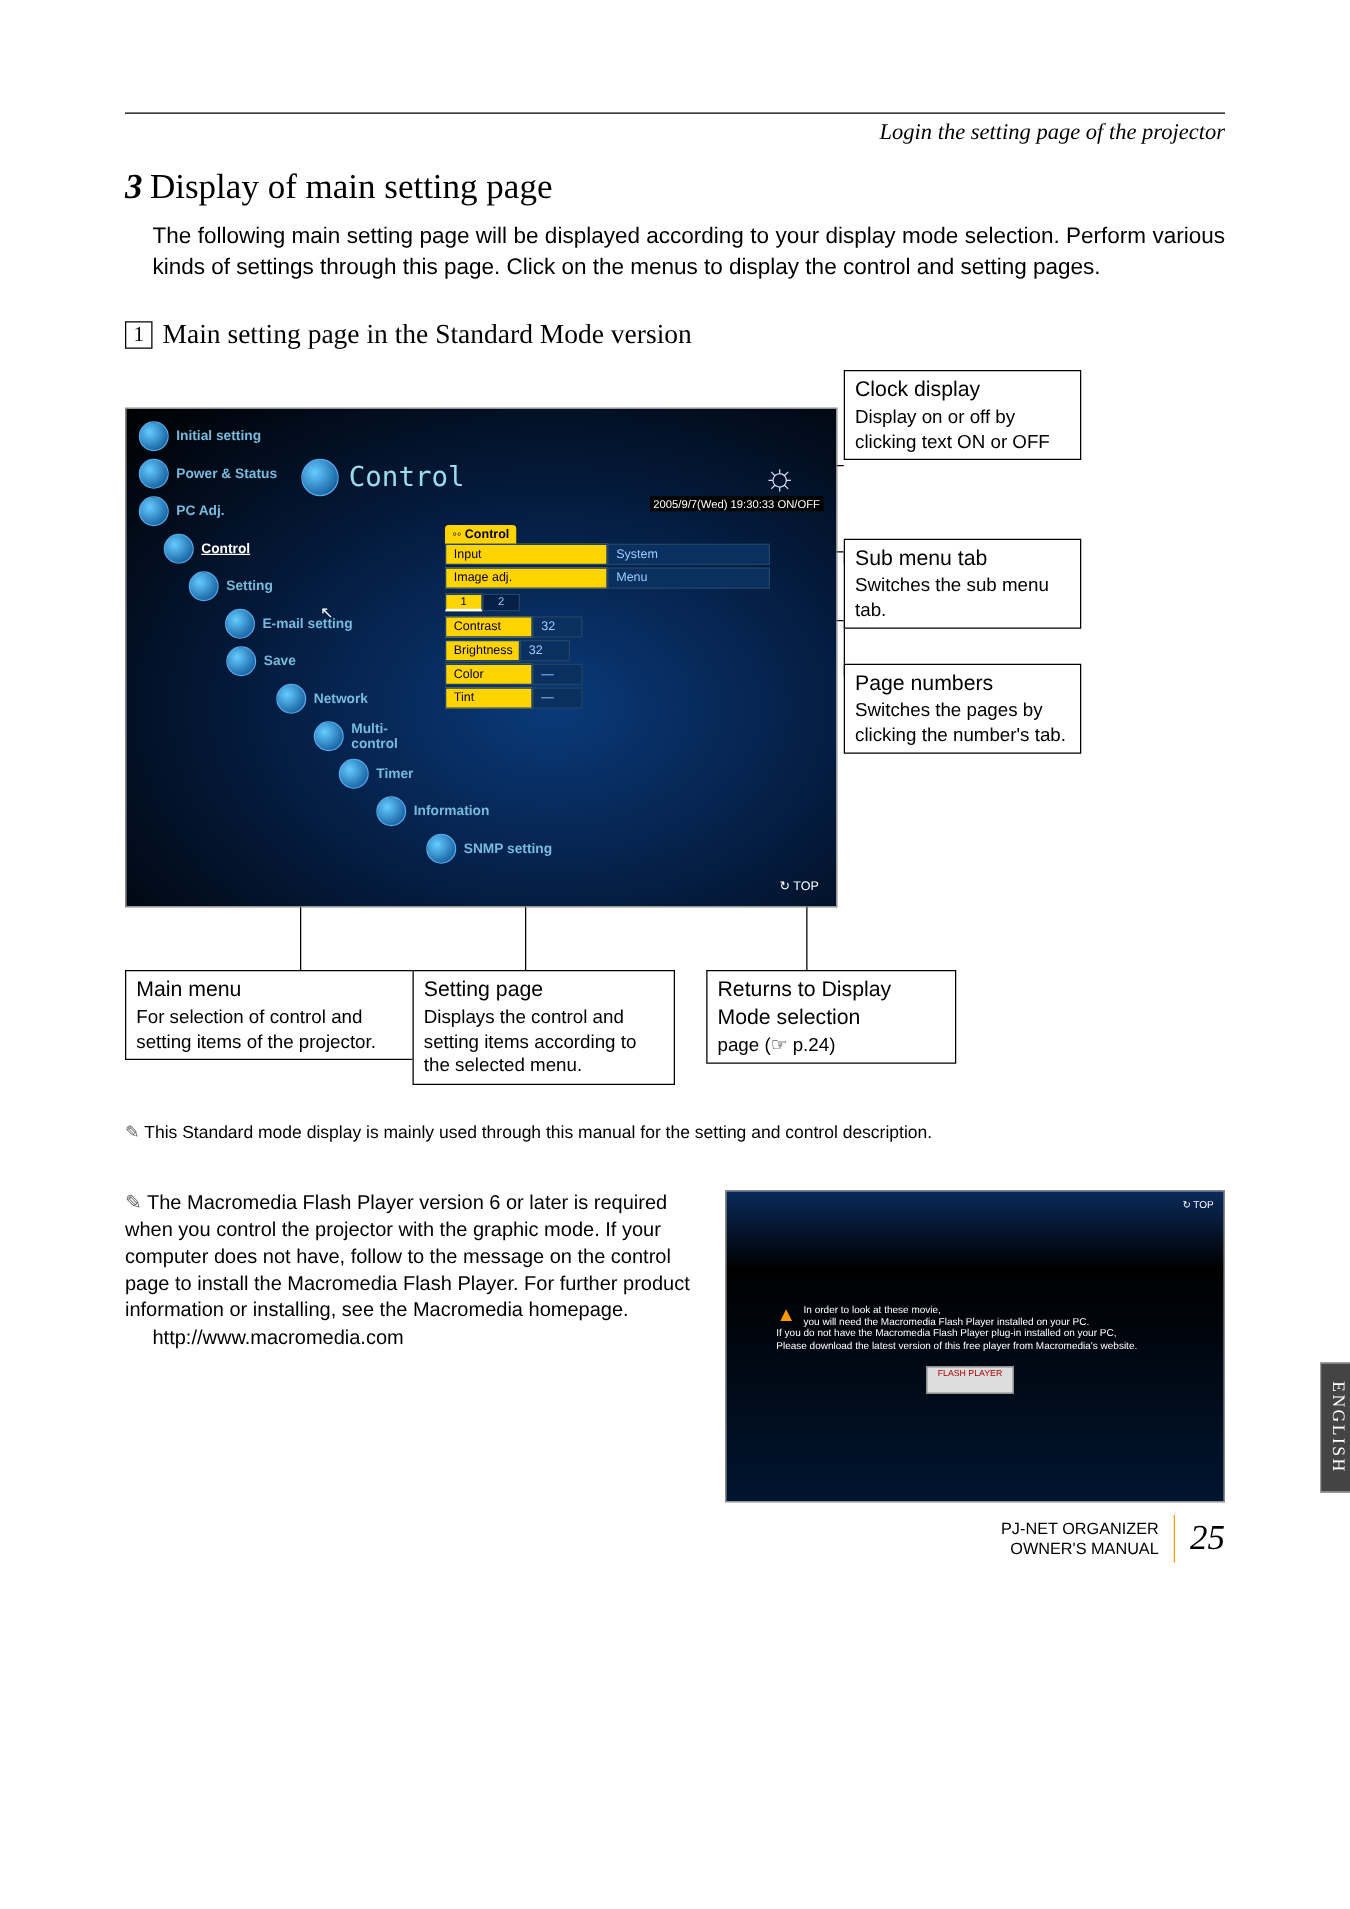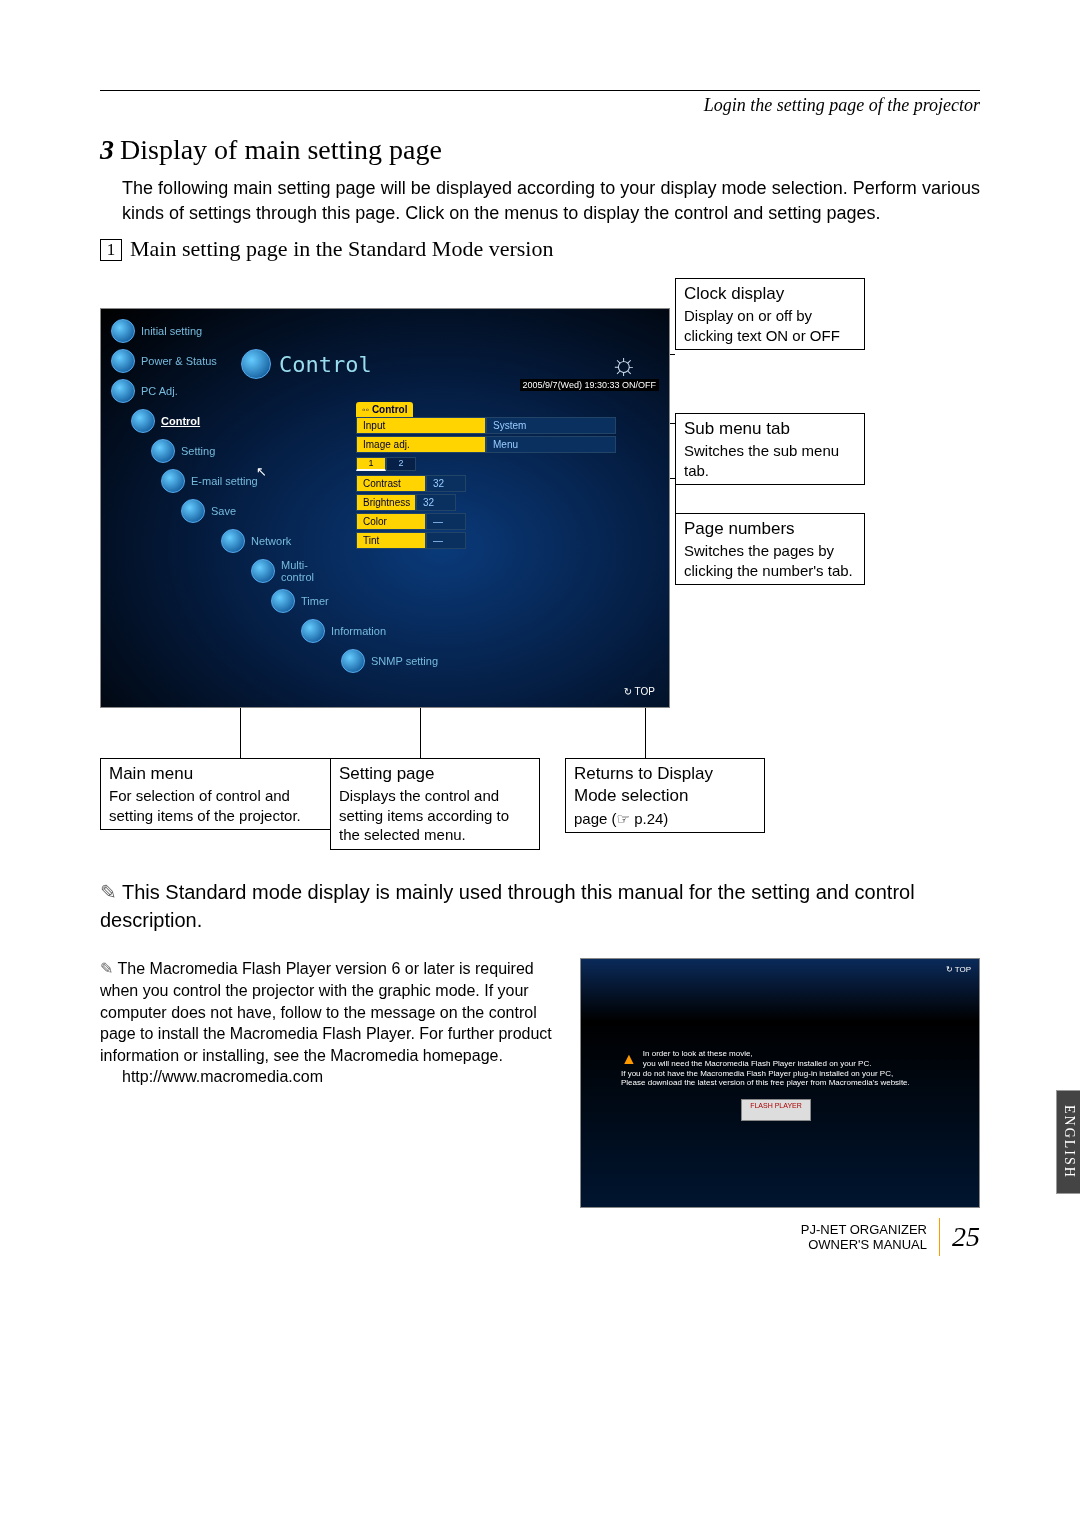--- a/index.html
+++ b/index.html
@@ -2,27 +2,27 @@
 <html><head>
 <meta charset="utf-8">
 <style>
   * { box-sizing: border-box; margin: 0; padding: 0; }
   body { background: #fff; font-family: Arial, Helvetica, sans-serif; width: 1080px; margin: 0 auto; color: #000; }
   .page { padding: 90px 100px 60px 100px; position: relative; }
   .header-line { border-top: 1px solid #000; margin-bottom: 4px; }
   .header-text { text-align: right; font-style: italic; font-family: Georgia, 'Times New Roman', serif; font-size: 18px; margin-bottom: 18px; }
   .section-title { font-family: Georgia, 'Times New Roman', serif; font-size: 28px; margin-bottom: 10px; }
   .step-num { font-weight: bold; font-style: italic; margin-right: 6px; }
-  .body-text { font-size: 18px; line-height: 1.4; text-align: justify; margin-bottom: 10px; padding-left: 22px; }
+  .body-text { font-size: 18px; line-height: 1.4; text-align: justify; margin-bottom: 28px; padding-left: 22px; }
   .sub-title { font-family: Georgia, 'Times New Roman', serif; font-size: 22px; margin-bottom: 16px; padding-left: 0; }
   .boxnum { display: inline-block; border: 1px solid #000; width: 22px; height: 22px; text-align: center; line-height: 20px; font-size: 17px; margin-right: 8px; vertical-align: 1px; }
   .diagram-area { position: relative; height: 580px; margin-bottom: 20px; }
   .screenshot { position: absolute; left: 0; top: 30px; width: 570px; height: 400px; background: radial-gradient(ellipse at 60% 60%, #0a3a7a 0%, #041b3e 50%, #000 100%); border: 1px solid #888; overflow: hidden; }
   .sidebar { position: absolute; left: 0; top: 0; width: 200px; height: 400px; padding: 10px 0 0 10px; }
-  .sidebar-item { display: flex; align-items: center; margin-bottom: 6px; font-size: 11px; color: #7bd; }
+  .sidebar-item { display: flex; align-items: center; margin-bottom: 6px; font-size: 11px; color: #7bd; font-weight: bold; }
   .sidebar-item.active { color: #fff; font-weight: bold; text-decoration: underline; }
   .sidebar-icon { width: 24px; height: 24px; border-radius: 50%; background: radial-gradient(circle at 35% 35%, #6cf, #048); margin-right: 6px; flex-shrink: 0; border: 1px solid #5ae; }
   .control-title-row { position: absolute; left: 140px; top: 40px; display: flex; align-items: center; color: #9de; font-family: monospace; font-size: 22px; }
   .control-title-row .sidebar-icon { width: 30px; height: 30px; margin-right: 8px; }
   .infobar { position: absolute; right: 10px; top: 70px; font-size: 9px; color: #fff; background: #000; padding: 1px 3px; }
   .sunicon { position: absolute; right: 25px; top: 38px; width: 34px; height: 34px; color: #cde; }
   .sunicon::before { content: "☼"; font-size: 30px; }
   .control-panel { position: absolute; left: 255px; top: 90px; width: 260px; }
   .panel-tab { background: #ffd400; color: #003; font-size: 10px; font-weight: bold; padding: 2px 6px; display: inline-block; border-radius: 3px 3px 0 0; }
   .panel-row { display: flex; margin-bottom: 2px; }
@@ -45,21 +45,21 @@
   .flash-msg { position: absolute; left: 40px; top: 90px; right: 40px; font-size: 8px; line-height: 1.2; }
   .flash-warn { color: #f90; float: left; font-size: 16px; margin-right: 6px; }
   .flash-btn { position: absolute; left: 160px; top: 140px; width: 70px; height: 22px; background: #ddd; color: #a00; font-size: 7px; text-align: center; padding-top: 2px; border: 1px solid #888; }
   .english-tab { position: absolute; right: -2px; top: 1090px; writing-mode: vertical-rl; background: #444; color: #fff; padding: 14px 4px; font-size: 14px; letter-spacing: 2px; border: 1px solid #999; font-family: Georgia, serif; }
   .footer { display: flex; justify-content: flex-end; align-items: center; gap: 12px; margin-top: 10px; border: none; }
   .footer-text { text-align: right; font-size: 13px; line-height: 1.2; }
   .footer-num { font-size: 28px; font-style: italic; font-family: Georgia, serif; }
   .footer-sep { width: 1px; height: 38px; background: #f90; }
   .link-line { position: absolute; border-top: 1px solid #000; }
   .link-line.v { border-top: none; border-left: 1px solid #000; }
-  .note-block { font-size: 20px; line-height: 1.4; margin-bottom: 24px; }
+  .note-block { font-size: 14px; line-height: 1.4; margin-bottom: 36px; }
   .indent { padding-left: 22px; }
   .cursor { position: absolute; left: 155px; top: 155px; color:#fff; font-size: 13px; }
 </style>
 </head>
 <body>
 
 <div class="page">
 
   <div class="header-line"></div>
   <div class="header-text">Login the setting page of the projector</div>
@@ -104,21 +104,21 @@
           </div>
         <div class="sidebar-item active" style="margin-left:20px;">
             <div class="sidebar-icon"></div>
             <span>Control</span>
           </div>
         <div class="cursor">↖</div>
         <div class="sidebar-item" style="margin-left:40px;">
             <div class="sidebar-icon"></div>
             <span>Setting</span>
           </div>
-        <div class="sidebar-item" style="margin-left:50px;">
+        <div class="sidebar-item" style="margin-left:50px;justify-content:center;">
             <div class="sidebar-icon"></div>
             <span>E-mail setting</span>
           </div>
         <div class="sidebar-item" style="margin-left:70px;">
             <div class="sidebar-icon"></div>
             <span>Save</span>
           </div>
         <div class="sidebar-item" style="margin-left:110px;">
             <div class="sidebar-icon"></div>
             <span>Network</span>

